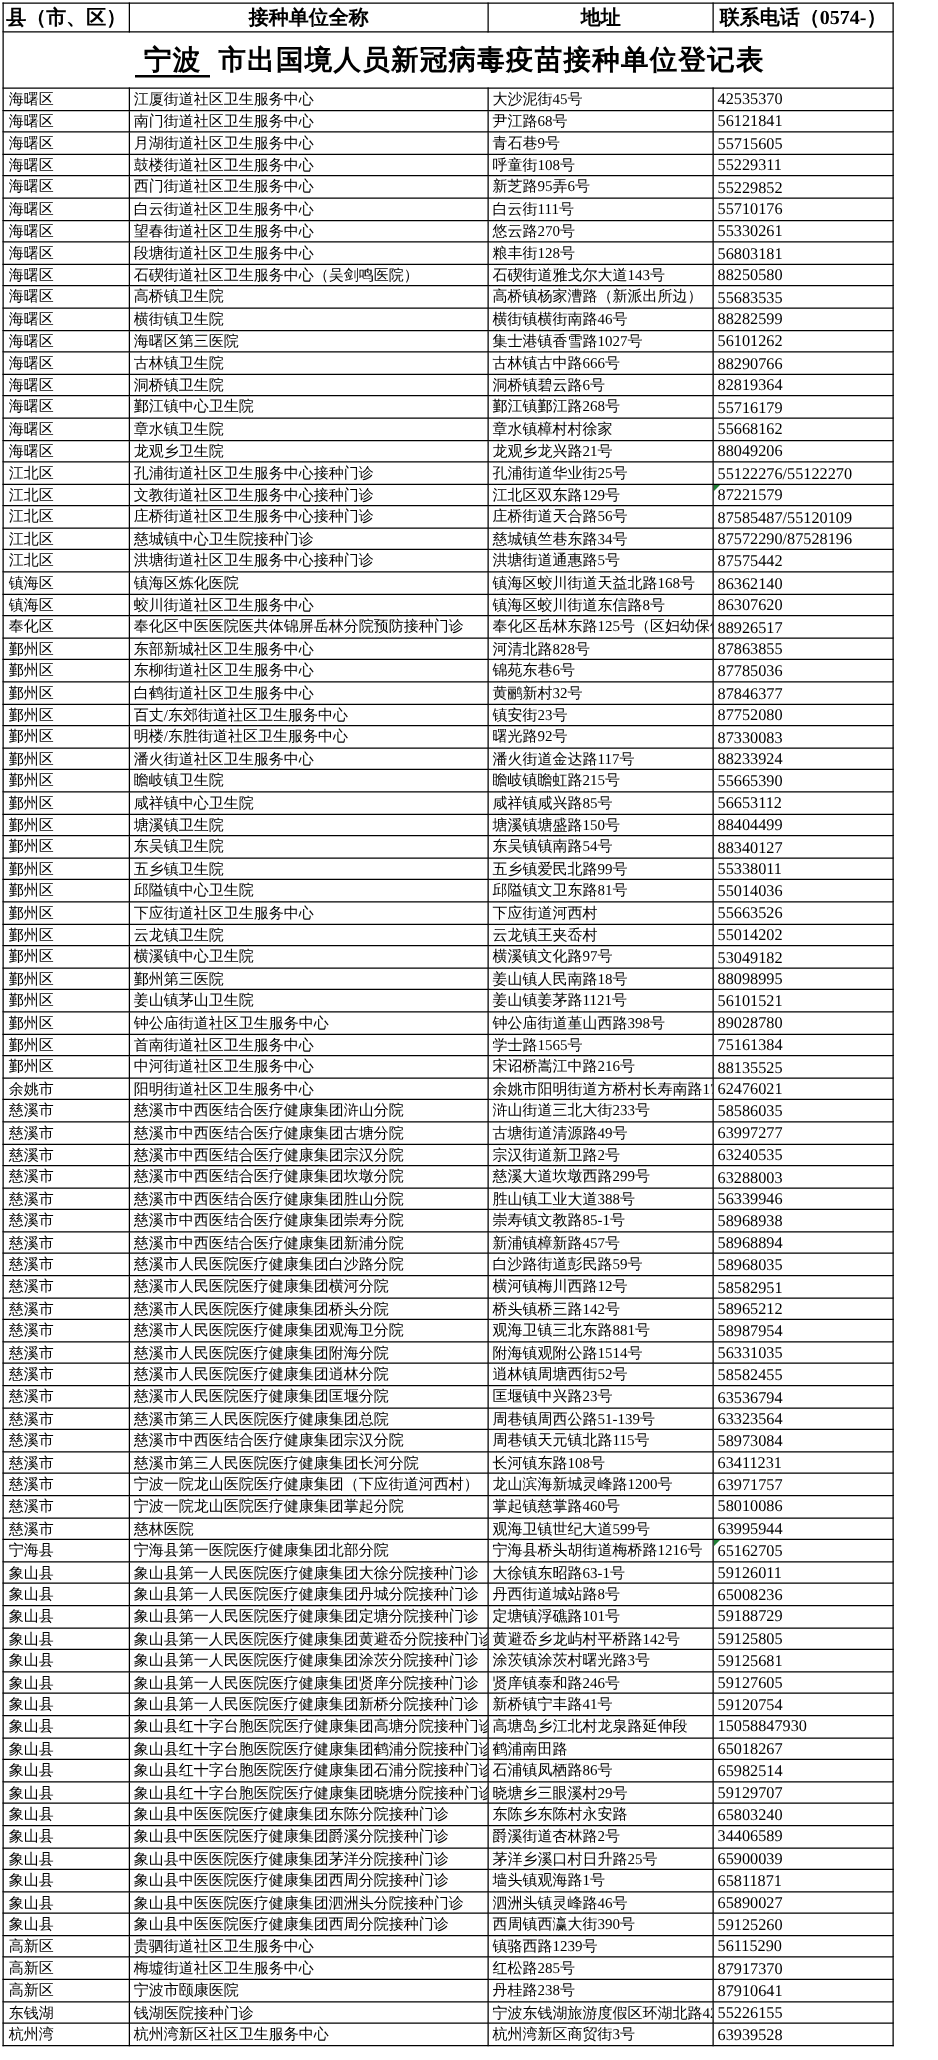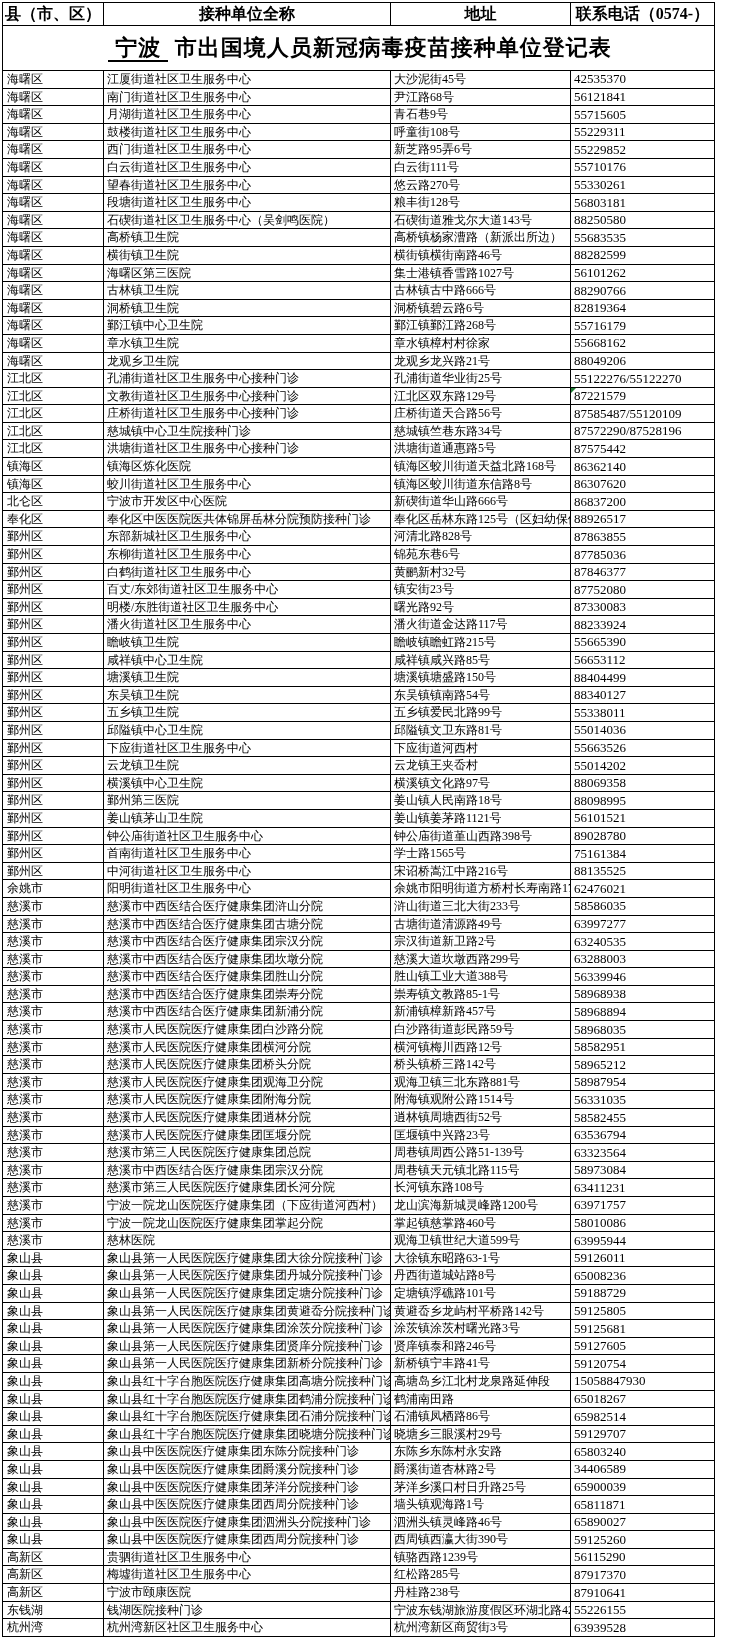--- a/index.html
+++ b/index.html
@@ -204,26 +204,20 @@
           <td>镇海区蛟川街道天益北路168号</td>
           <td>86362140</td>
         </tr>
         <tr>
           <td>镇海区</td>
           <td>蛟川街道社区卫生服务中心</td>
           <td>镇海区蛟川街道东信路8号</td>
           <td>86307620</td>
         </tr>
         <tr>
-          <td>北仑区</td>
-          <td>宁波市开发区中心医院</td>
-          <td>新碶街道华山路666号</td>
-          <td>86837200</td>
-        </tr>
-        <tr>
           <td>奉化区</td>
           <td>奉化区中医医院医共体锦屏岳林分院预防接种门诊</td>
           <td>奉化区岳林东路125号（区妇幼保健院）</td>
           <td>88926517</td>
         </tr>
         <tr>
           <td>鄞州区</td>
           <td>东部新城社区卫生服务中心</td>
           <td>河清北路828号</td>
           <td>87863855</td>
@@ -303,21 +297,21 @@
         <tr>
           <td>鄞州区</td>
           <td>云龙镇卫生院</td>
           <td>云龙镇王夹岙村</td>
           <td>55014202</td>
         </tr>
         <tr>
           <td>鄞州区</td>
           <td>横溪镇中心卫生院</td>
           <td>横溪镇文化路97号</td>
-          <td>88069358</td>
+          <td>53049182</td>
         </tr>
         <tr>
           <td>鄞州区</td>
           <td>鄞州第三医院</td>
           <td>姜山镇人民南路18号</td>
           <td>88098995</td>
         </tr>
         <tr>
           <td>鄞州区</td>
           <td>姜山镇茅山卫生院</td>
@@ -460,20 +454,26 @@
           <td>慈溪市</td>
           <td>宁波一院龙山医院医疗健康集团掌起分院</td>
           <td>掌起镇慈掌路460号</td>
           <td>58010086</td>
         </tr>
         <tr>
           <td>慈溪市</td>
           <td>慈林医院</td>
           <td>观海卫镇世纪大道599号</td>
           <td>63995944</td>
+        </tr>
+        <tr>
+          <td>宁海县</td>
+          <td>宁海县第一医院医疗健康集团北部分院</td>
+          <td>宁海县桥头胡街道梅桥路1216号</td>
+          <td><span class="flag" style="border-top-color: rgb(30, 126, 52);"></span>65162705</td>
         </tr>
         <tr>
           <td>象山县</td>
           <td>象山县第一人民医院医疗健康集团大徐分院接种门诊</td>
           <td>大徐镇东昭路63-1号</td>
           <td>59126011</td>
         </tr>
         <tr>
           <td>象山县</td>
           <td>象山县第一人民医院医疗健康集团丹城分院接种门诊</td>

